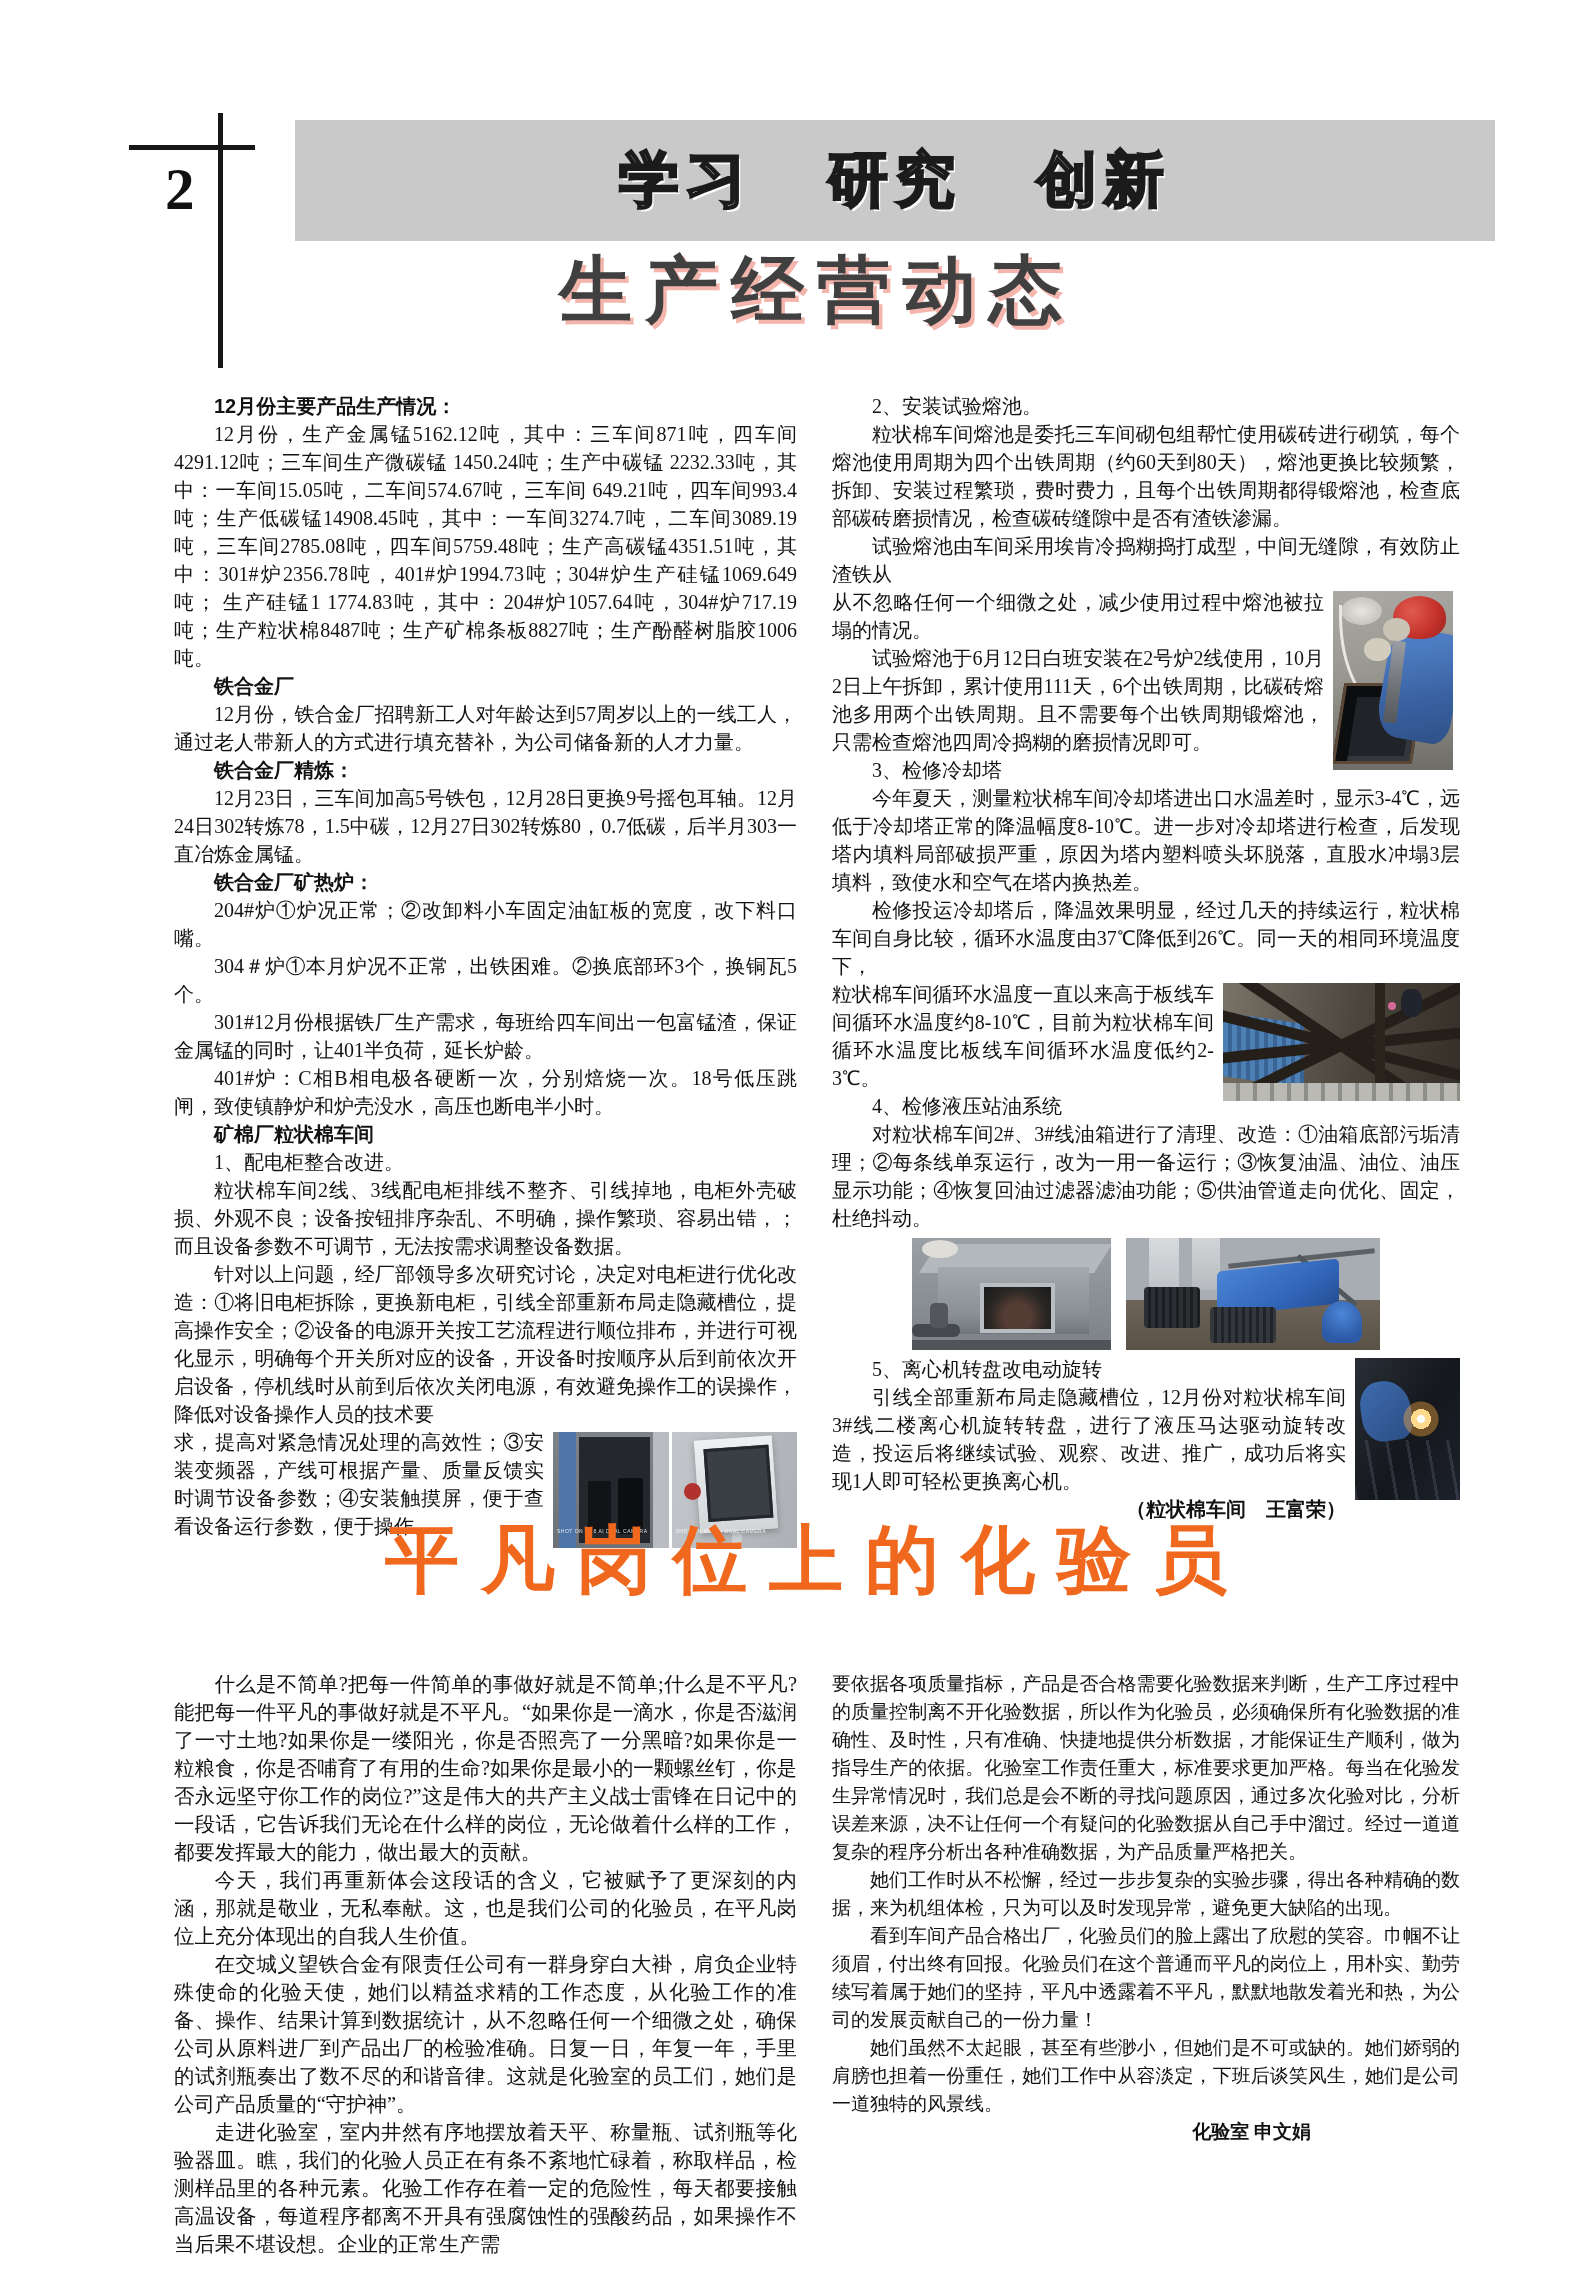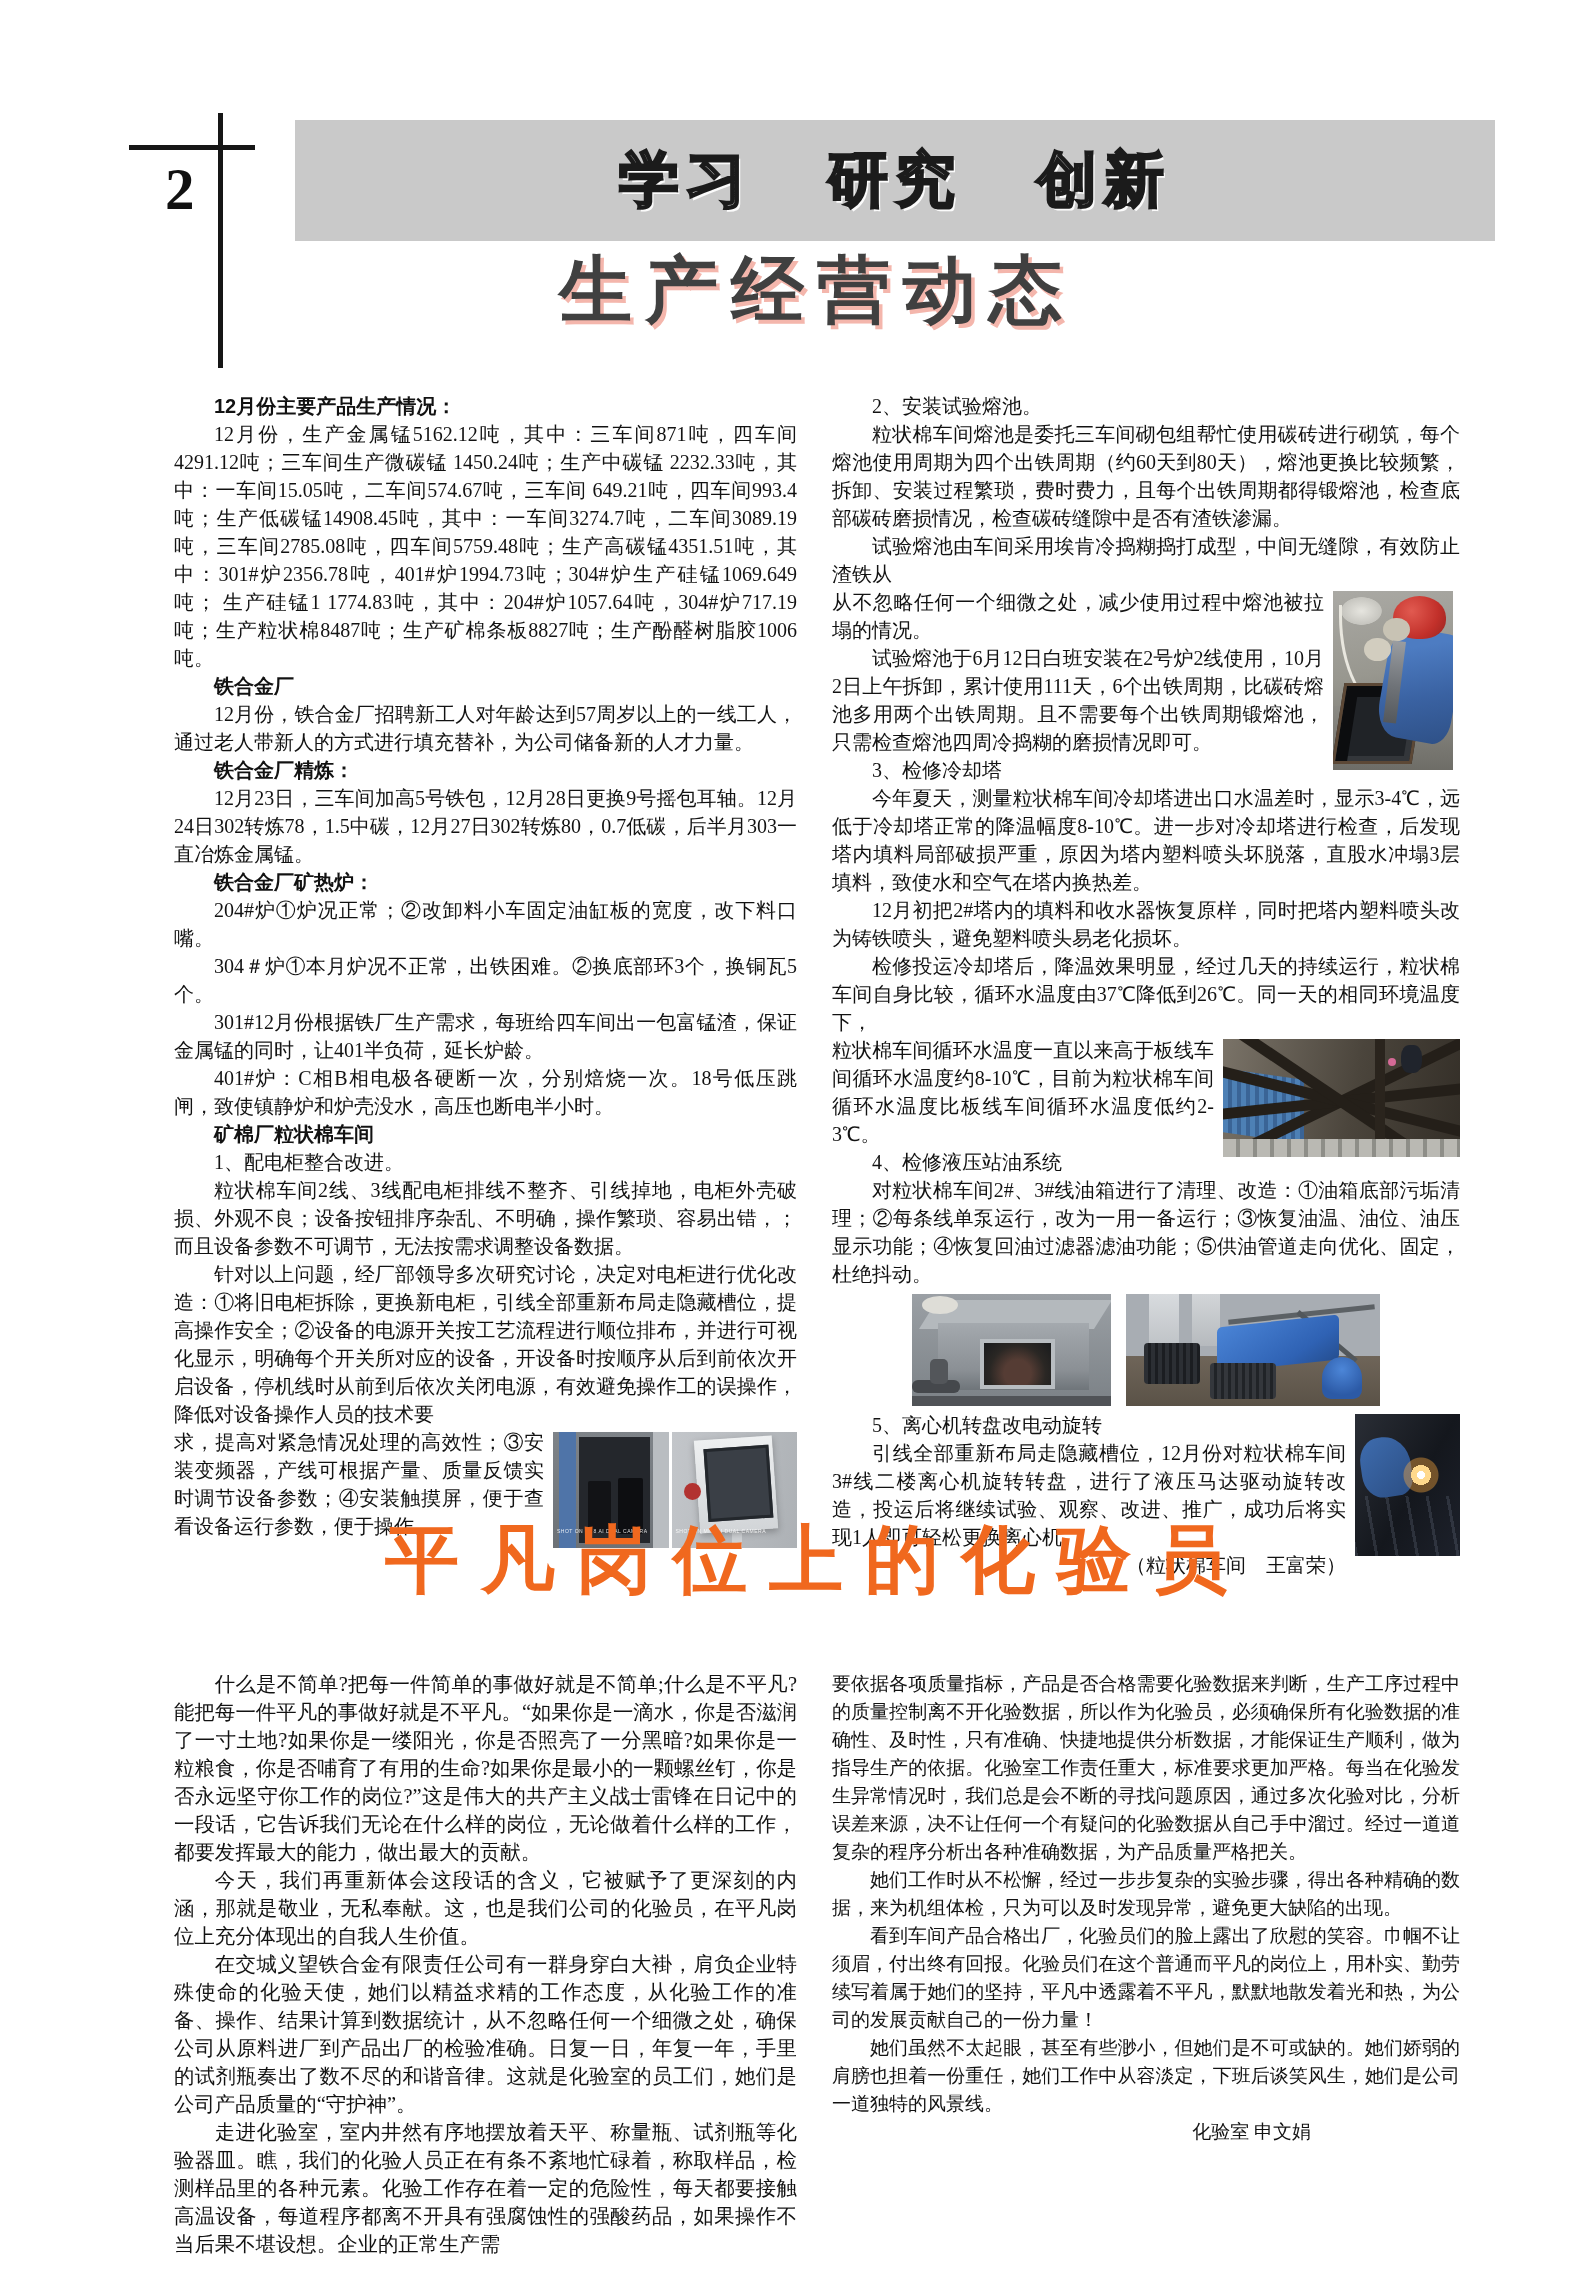--- a/index.html
+++ b/index.html
@@ -28,21 +28,21 @@
 
   
   .col{position:absolute;text-align:justify;margin-top:48px;}
   .a1l{left:174px;top:344px;width:623px;font-size:20px;line-height:28px;}
   .a1r{left:832px;top:344px;width:628px;font-size:20px;line-height:28px;}
   .a2l{left:174px;top:1622px;width:623px;font-size:20.4px;line-height:28px;}
   .a2r{left:832px;top:1622px;width:628px;font-size:19px;line-height:28px;}
   .para{margin:0;text-indent:2em;}
   .para.h{font-family:"Liberation Sans",sans-serif;font-weight:700;}
   .para.pc{text-indent:0;}
-  .para.byline{text-indent:0;text-align:right;padding-right:7px;}
+  .para.byline{text-indent:0;text-align:right;padding-right:7px;font-weight:bold;}
   .a2r .para.byline{padding-right:149px;}
 
   
   .ph{float:right;position:relative;overflow:hidden;background:#9aa0a4;}
   .ph *{position:absolute;}
   .photorow{clear:both;display:flex;justify-content:center;align-items:center;gap:15px;margin:6px 0 5px;}
   .photorow .ph{float:none;flex:0 0 auto;}
 
   
   .ph-jackhammer{width:120px;height:179px;margin:3px 7px 5px 9px;
@@ -197,21 +197,20 @@
       <div class="jk-body"></div>
       <div class="jk-helmet"></div>
       <div class="jk-glove"></div>
       <div class="jk-glove2"></div>
       <div class="jk-hammer"></div>
     </div>
       <div class="para pc">从不忽略任何一个细微之处，减少使用过程中熔池被拉塌的情况。</div>
       <div class="para">试验熔池于6月12日白班安装在2号炉2线使用，10月2日上午拆卸，累计使用111天，6个出铁周期，比碳砖熔池多用两个出铁周期。且不需要每个出铁周期锻熔池，只需检查熔池四周冷捣糊的磨损情况即可。</div>
       <div class="para">3、检修冷却塔</div>
       <div class="para">今年夏天，测量粒状棉车间冷却塔进出口水温差时，显示3-4℃，远低于冷却塔正常的降温幅度8-10℃。进一步对冷却塔进行检查，后发现塔内填料局部破损严重，原因为塔内塑料喷头坏脱落，直股水冲塌3层填料，致使水和空气在塔内换热差。</div>
-      <div class="para">12月初把2#塔内的填料和收水器恢复原样，同时把塔内塑料喷头改为铸铁喷头，避免塑料喷头易老化损坏。</div>
       <div class="para">检修投运冷却塔后，降温效果明显，经过几天的持续运行，粒状棉车间自身比较，循环水温度由37℃降低到26℃。同一天的相同环境温度下，</div>
       <div class="ph ph-cooling">
       <div class="cl-panel"></div>
       <div class="cl-beam1"></div>
       <div class="cl-beam2"></div>
       <div class="cl-beam3"></div>
       <div class="cl-beam4"></div>
       <div class="cl-mast"></div>
       <div class="cl-ring"></div>
       <div class="cl-person"></div>

